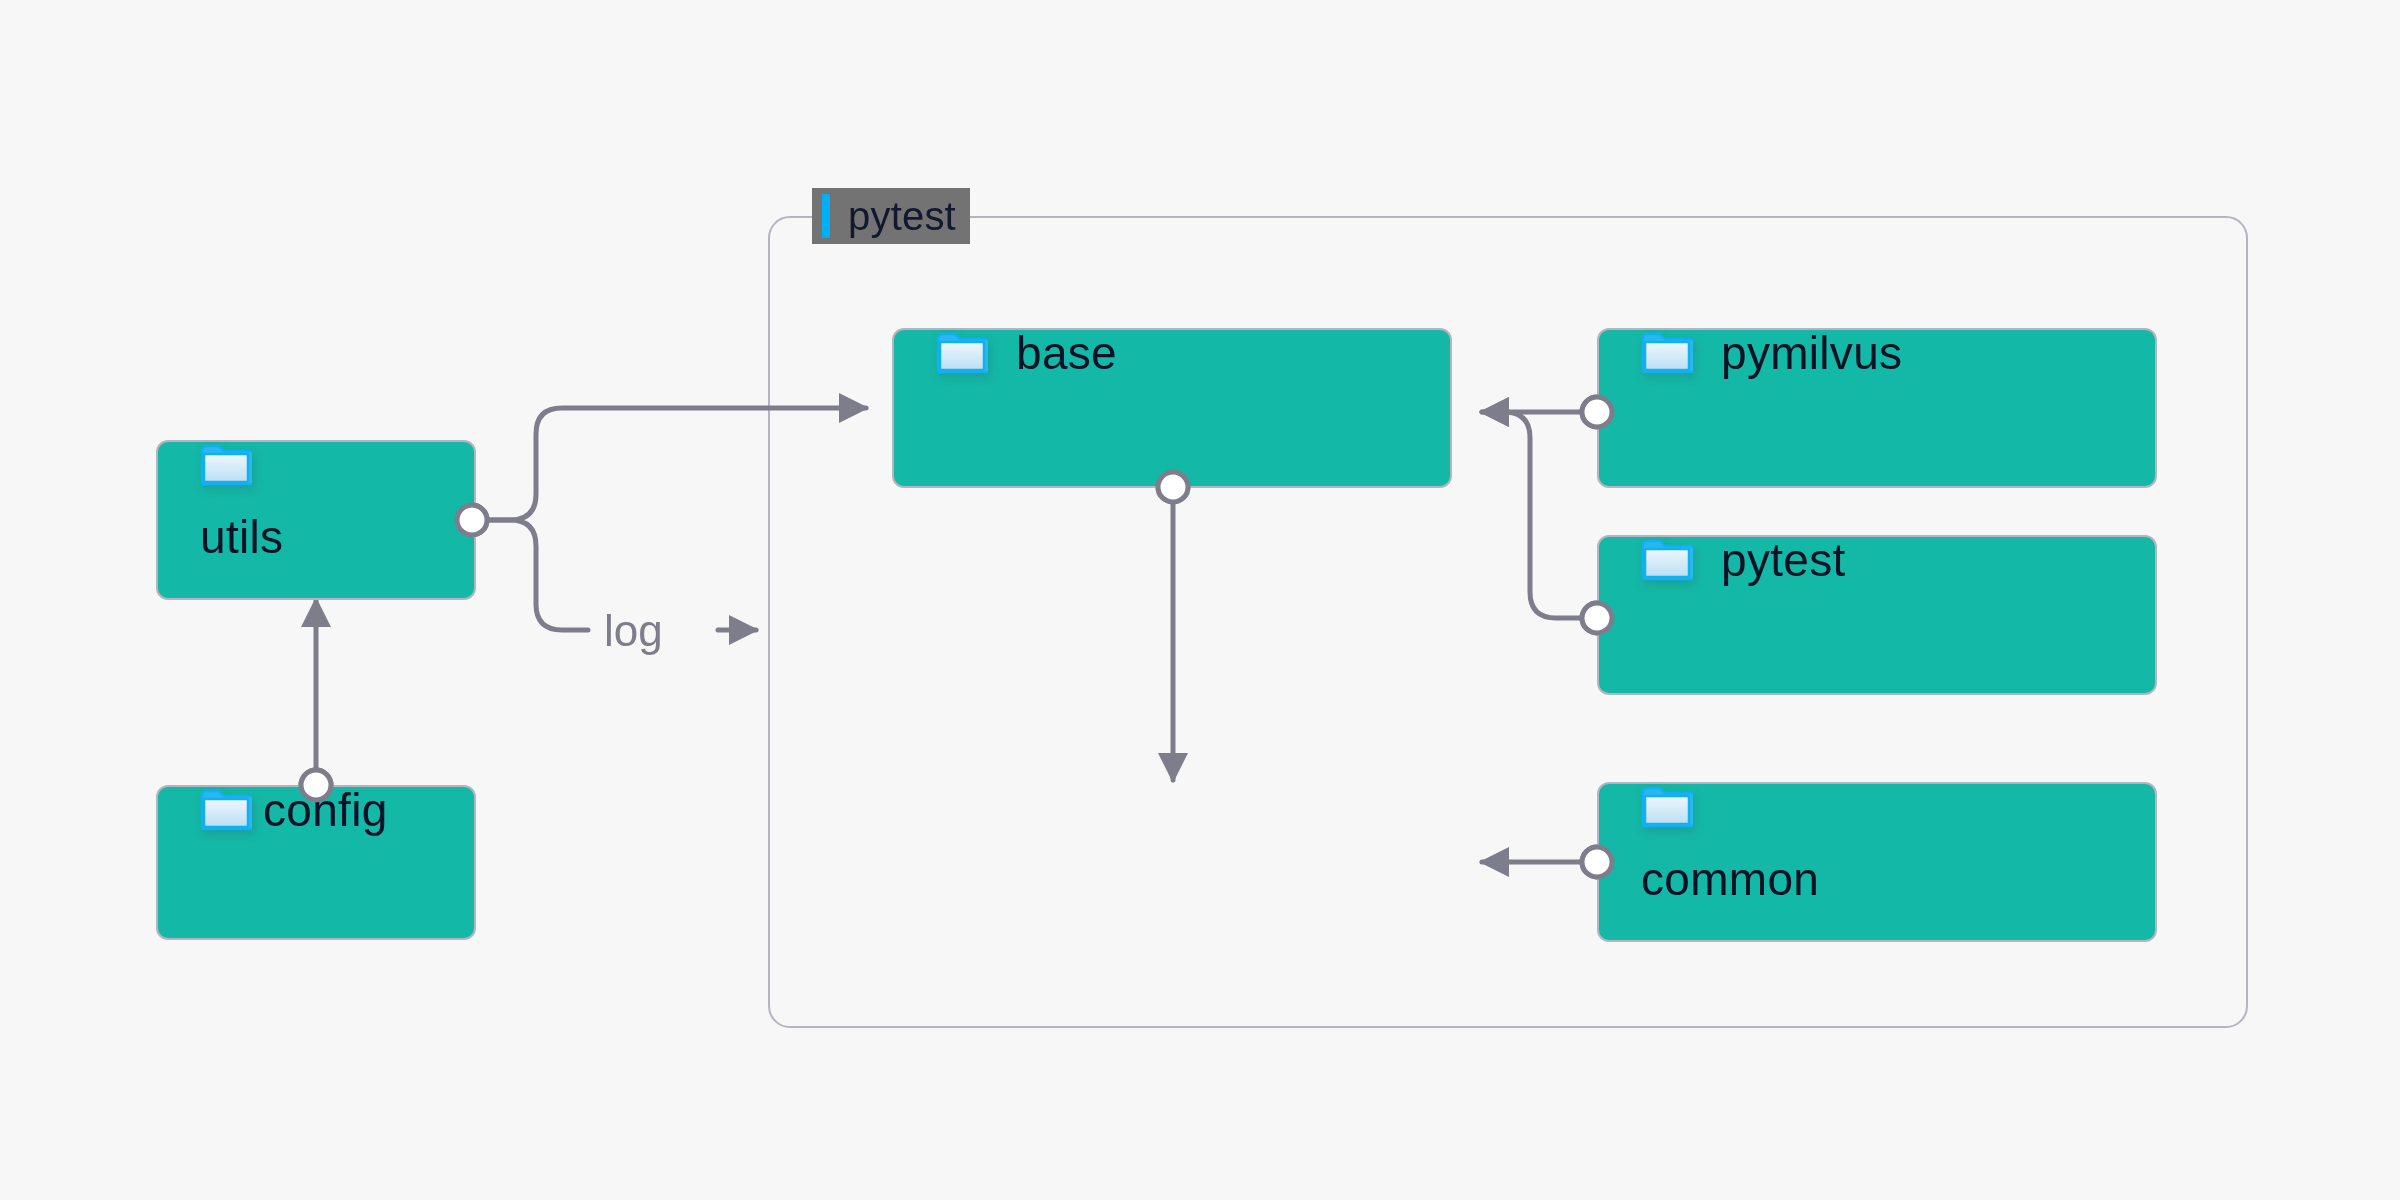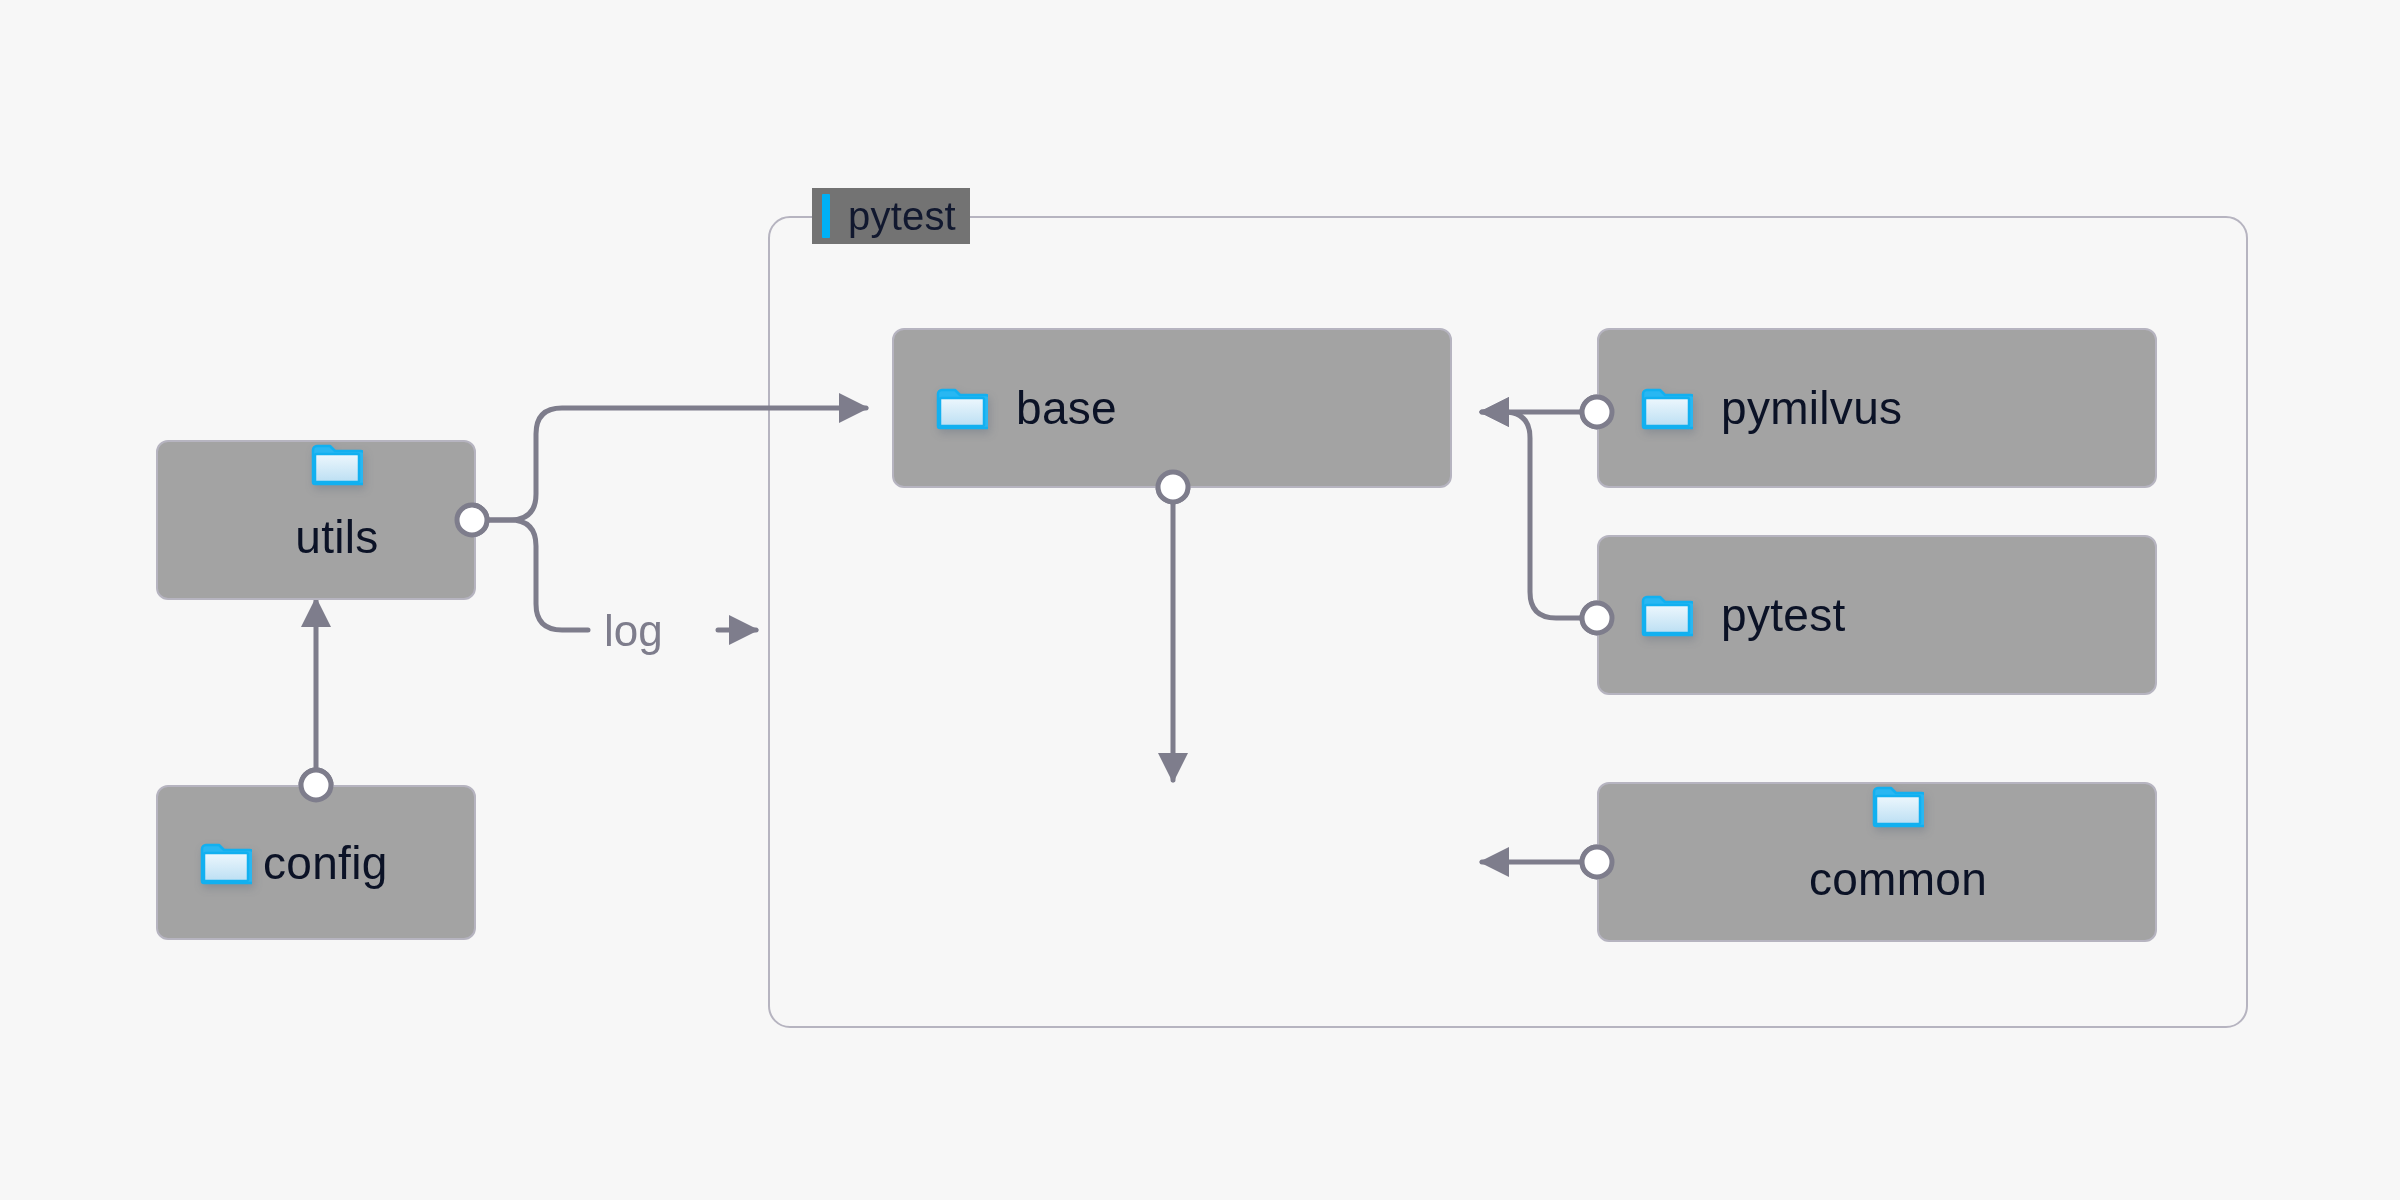--- a/index.html
+++ b/index.html
@@ -47,25 +47,25 @@
     font-size: 40px;
     color: #11182f;
     letter-spacing: 0.2px;
     white-space: nowrap;
     line-height: 1;
   }
   
   .node {
     position: absolute;
     box-sizing: border-box;
-    background: #a3a3a3;
+    background: #14b8a6;
     border: 2px solid #b6b4c0;
     border-radius: 12px;
     display: flex;
-    align-items: center;
+    align-items: flex-start;
     padding-left: 42px;
     gap: 28px;
     z-index: 6;
   }
   .node-label {
     font-size: 46px;
     color: #0b1226;
     white-space: nowrap;
     line-height: 1;
     letter-spacing: 0.3px;

